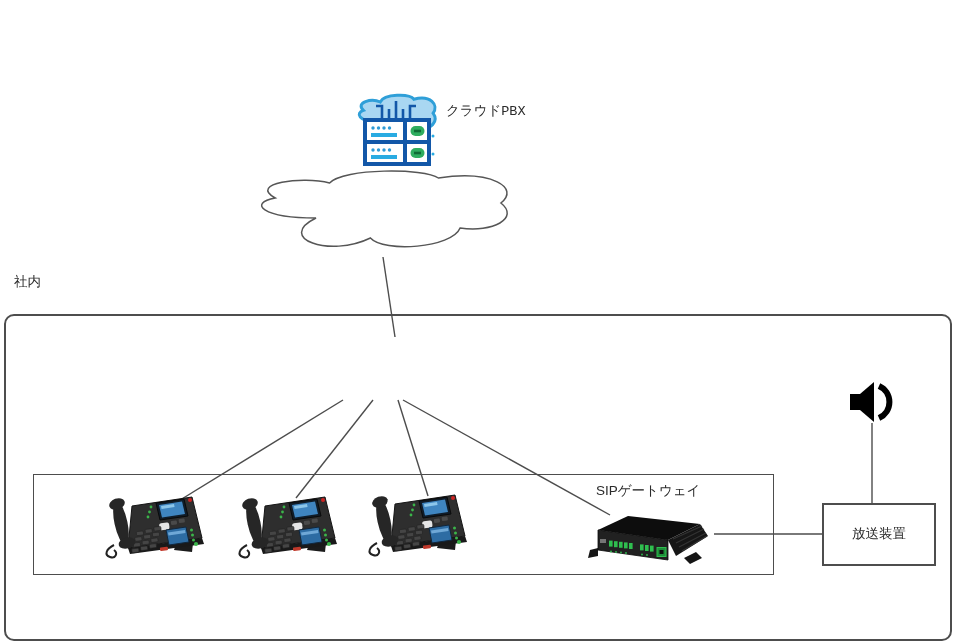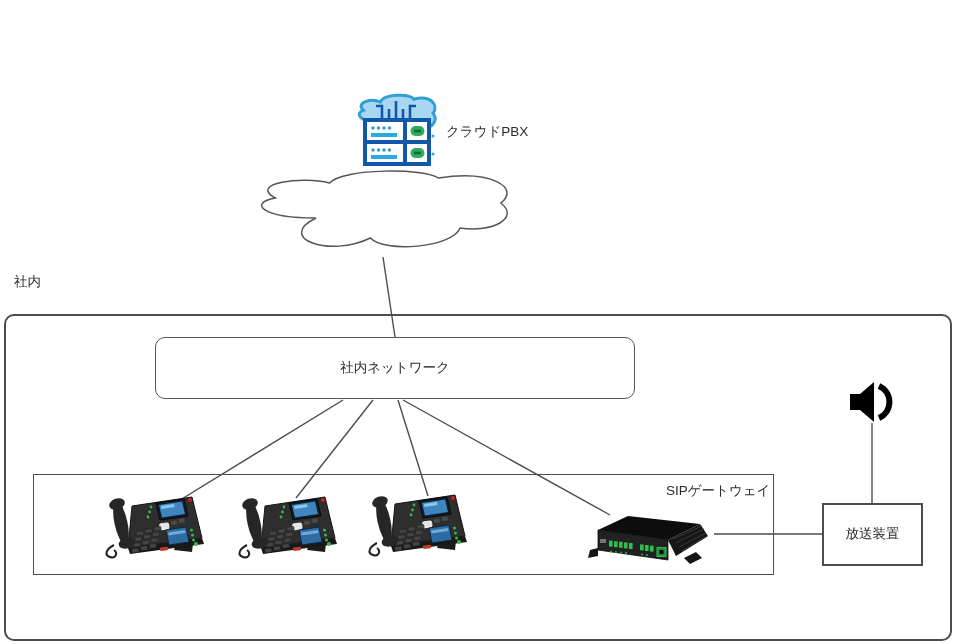--- a/index.html
+++ b/index.html
@@ -19,32 +19,32 @@
   #device-zone{
     left:33px;top:474px;width:741px;height:101px;
     border:1.6px solid #4d4d4d;z-index:1;
   }
   #network-box{
     left:155px;top:337px;width:480px;height:62px;
     border:1.6px solid #565656;border-radius:10px;z-index:3;background:#ffffff;
     display:flex;align-items:center;justify-content:center;
   }
   #broadcast-box{
-    left:822px;top:503px;width:101px;height:63px;
+    left:822px;top:503px;width:114px;height:63px;
     border:2px solid #4d4d4d;z-index:3;background:#ffffff;
     display:flex;align-items:center;justify-content:center;
   }
   #edges{left:0;top:0;z-index:2;}
   .node-svg{z-index:4;}
   #internet-label{
     left:248px;top:196px;width:272px;text-align:center;z-index:4;
   }
   #premises-label{left:14px;top:274px;z-index:4;text-align:right;}
-  #cloudpbx-label{left:446px;top:124px;z-index:5;}
-  #sipgw-label{left:666px;top:483px;z-index:5;}
+  #cloudpbx-label{left:446px;top:104px;z-index:5;font-family:Liberation Mono, monospace;}
+  #sipgw-label{left:596px;top:483px;z-index:5;}
 </style>
 </head>
 <body>
 
 <div id="canvas">
 
   <div id="outer-zone" class="zone"></div>
   <div id="device-zone" class="zone"></div>
 
   <svg id="edges" class="abs" width="957" height="644" viewBox="0 0 957 644">
@@ -95,23 +95,20 @@
     <rect x="62" y="43.7" width="7" height="2.6" fill="#0f6b35"></rect>
     <rect x="58.5" y="62" width="14" height="10" rx="5" fill="#2fad5f"></rect>
     <rect x="62" y="65.7" width="7" height="2.6" fill="#0f6b35"></rect>
     <circle cx="81" cy="50" r="1.5" fill="#29abe2"></circle>
     <circle cx="81" cy="68" r="1.5" fill="#29abe2"></circle>
   </svg>
   <div id="cloudpbx-label" class="abs lbl">クラウドPBX</div>
 
   <div id="premises-label" class="abs lbl">社内</div>
 
-  <div id="network-box" class="zone">
-    <span class="lbl">社内ネットワーク</span>
-  </div>
 
   <svg class="abs node-svg" style="left:104px;top:492px;" width="110" height="72" viewBox="0 0 110 72">
     <g>
       <polygon points="82,22 92,24 88,60 70,58" fill="#1b1b1b"></polygon>
       <polygon points="28,14 88,5 98,46 24,56" fill="#2e2e2e" stroke="#141414" stroke-width="1"></polygon>
       <polygon points="24,56 98,46 100,52 26,62" fill="#191919"></polygon>
       <polygon points="52,11 80,7 84,24 56,28" fill="#101c28" stroke="#0a0a0a"></polygon>
       <polygon points="55,13 78,9.5 81,22 58,25.5" fill="#3f85c0"></polygon>
       <polygon points="57,14 70,12 70.6,15 57.6,17" fill="#8cc6ea"></polygon>
       <circle cx="86" cy="8" r="2" fill="#cc2222"></circle>

